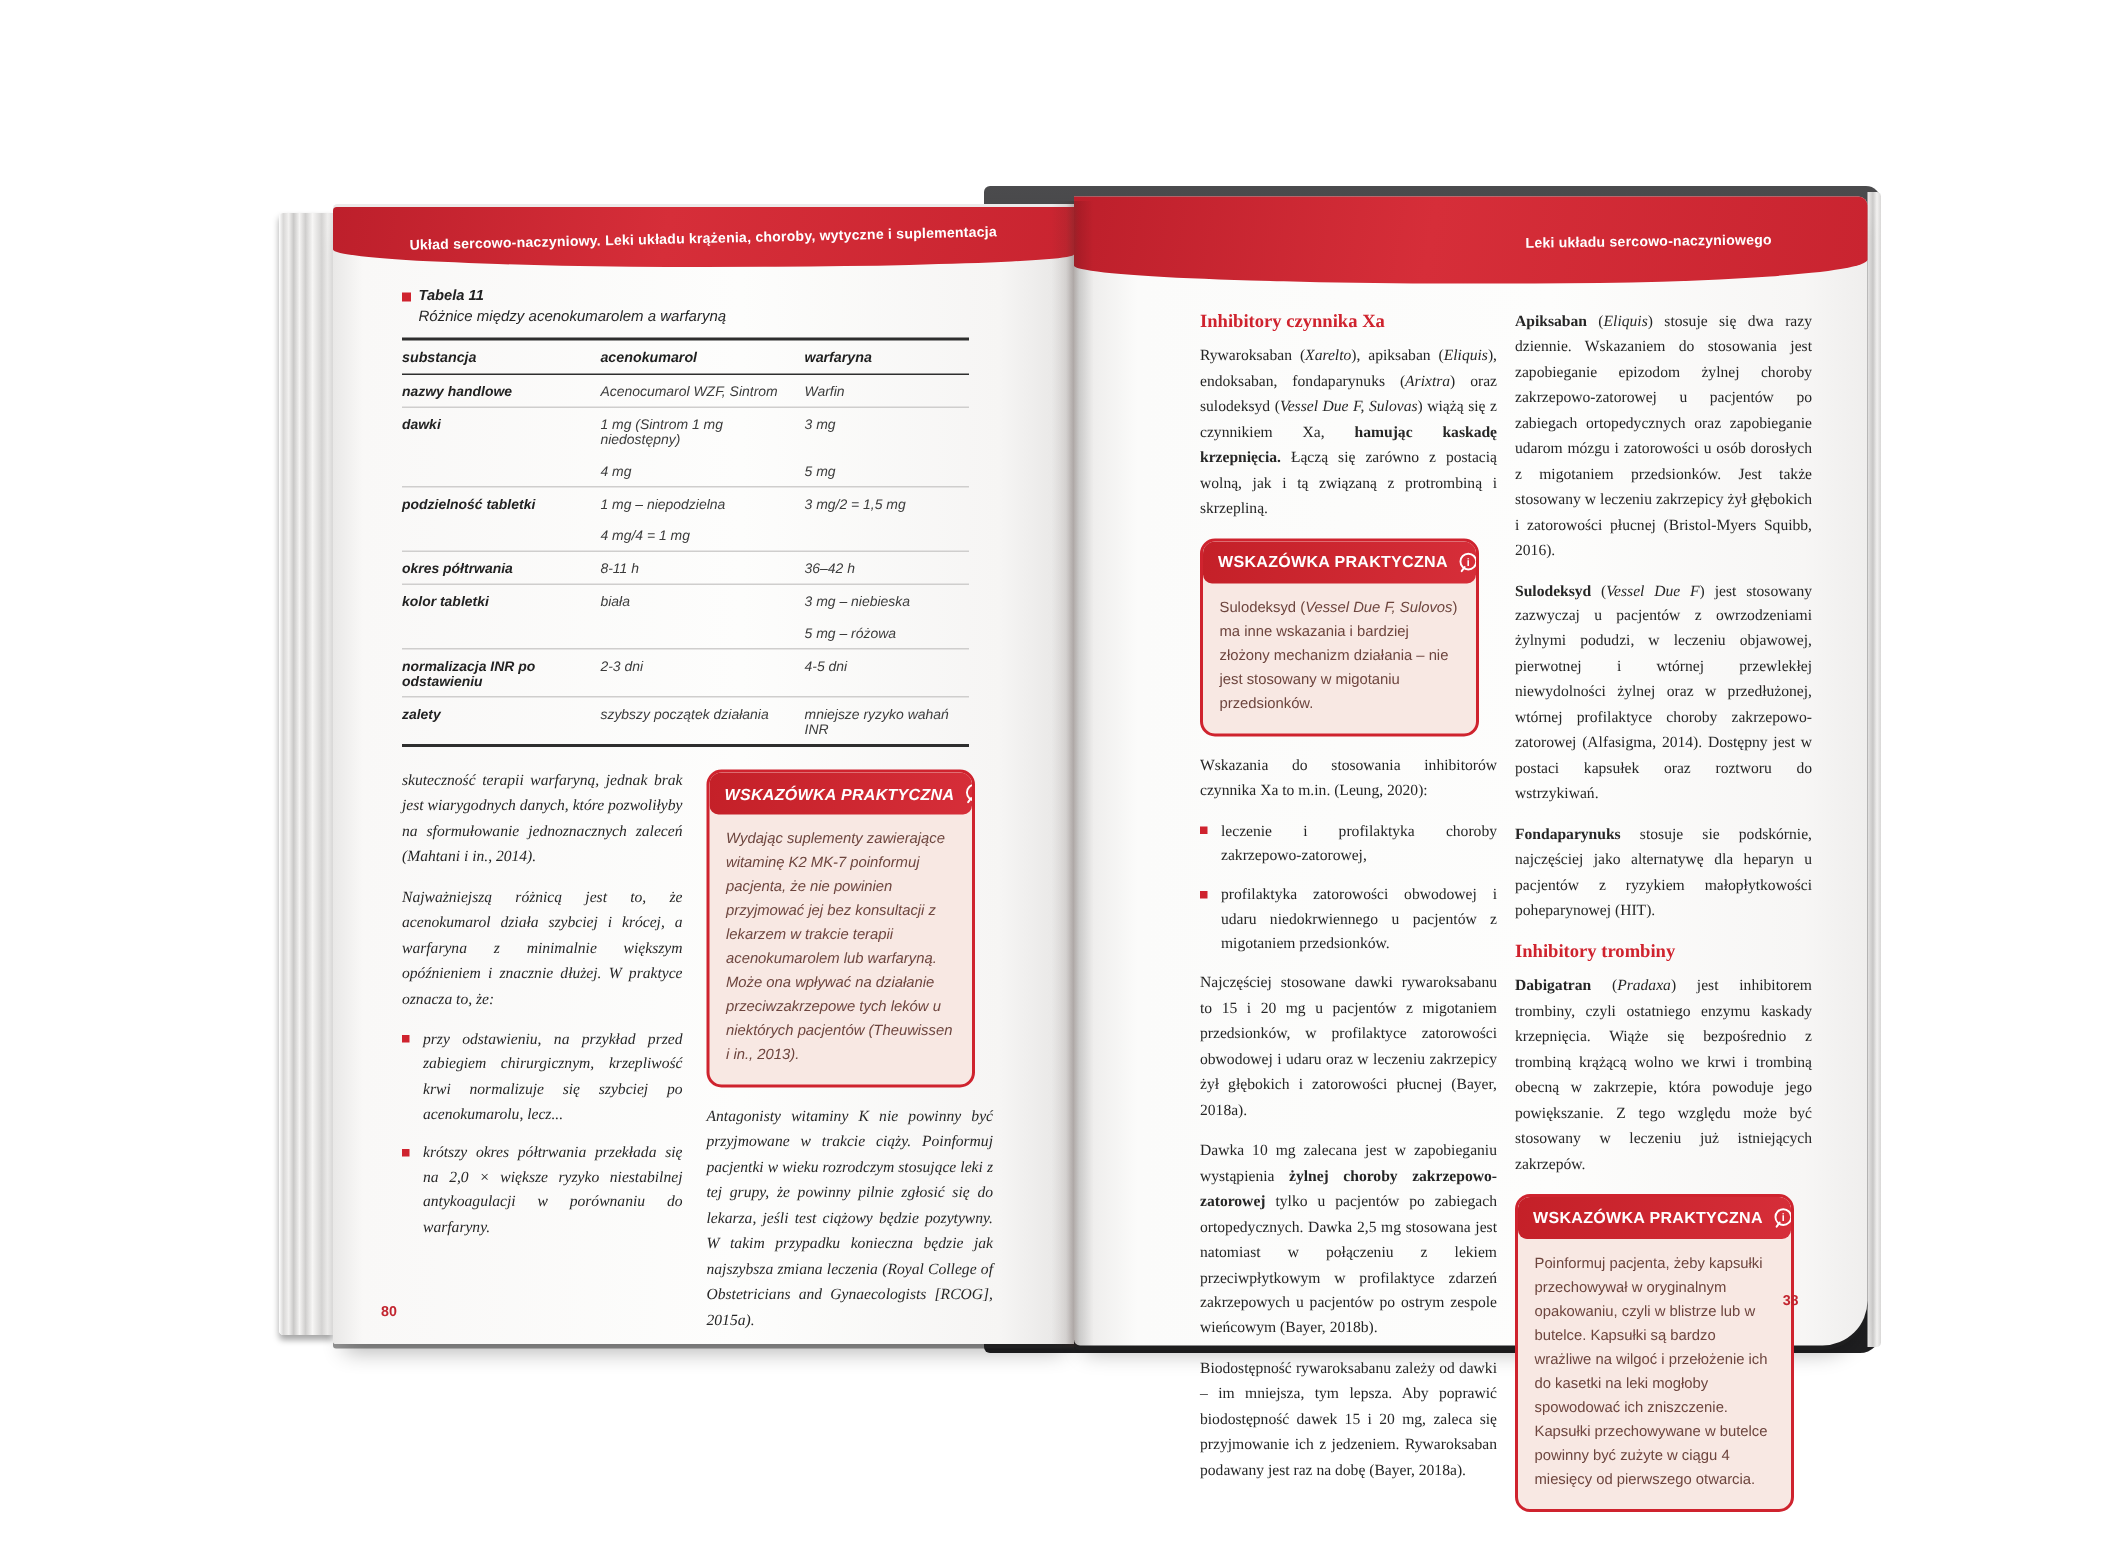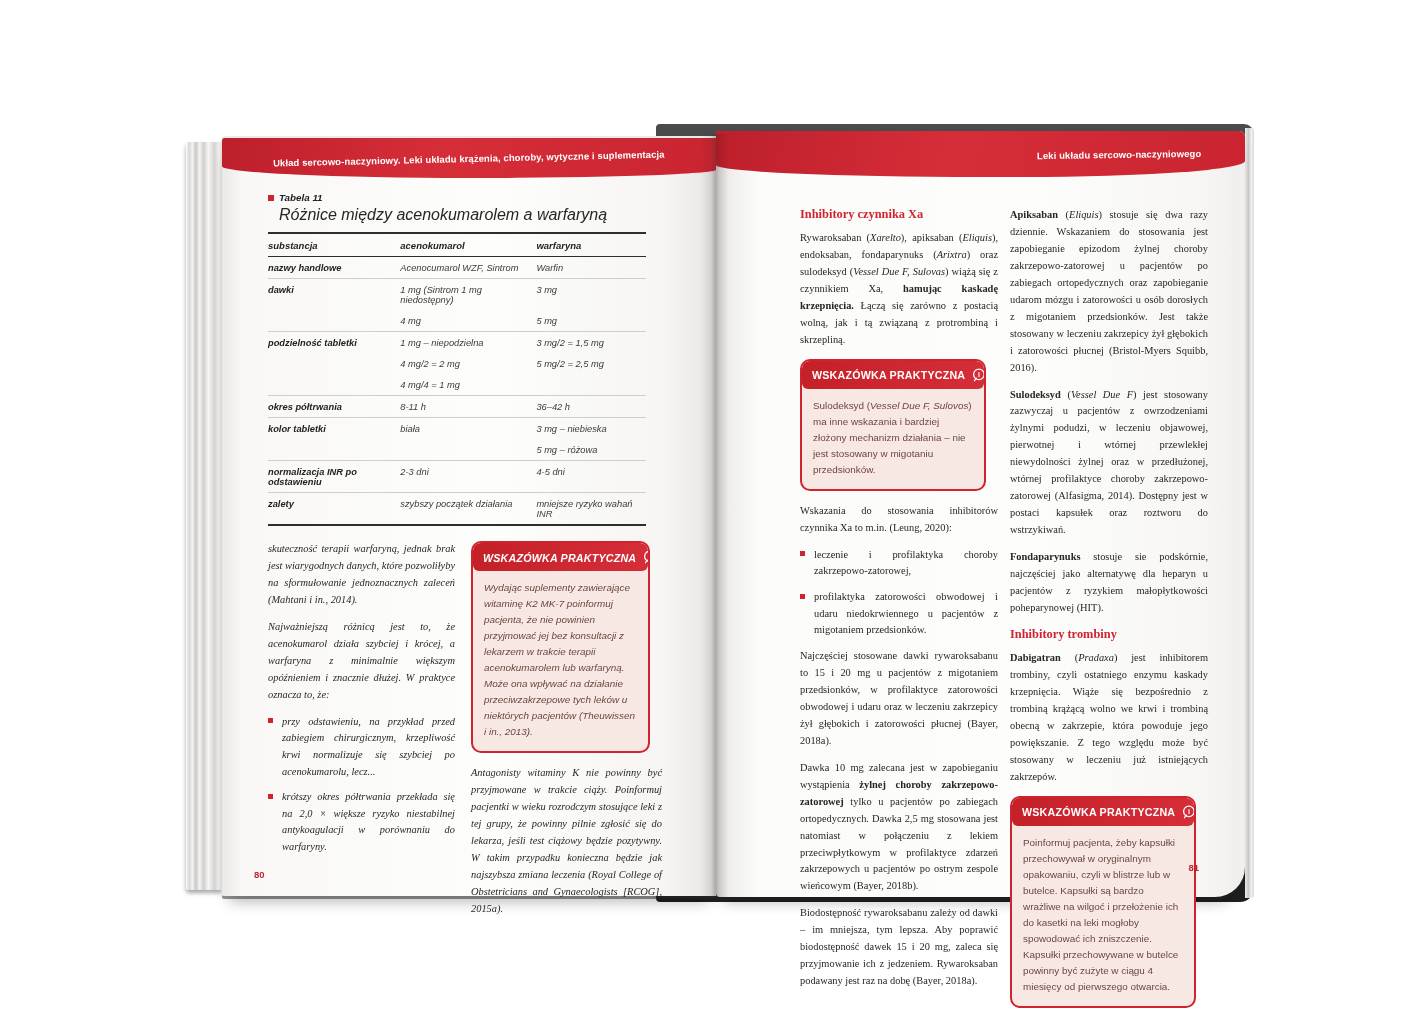--- a/index.html
+++ b/index.html
@@ -44,32 +44,32 @@
   .band {
     position:absolute; top:0; left:0; right:0; color:#fff; z-index:2;
     background:linear-gradient(100deg,#bd1f2b 0%,#d62e39 45%,#c92430 100%);
     display:flex; align-items:center;
   }
   .band-left {
     height:40px; border-radius:3px 0 0 0; justify-content:center;
     border-bottom-left-radius:60% 14px; border-bottom-right-radius:60% 10px;
   }
   .band-right {
-    height:46px; border-radius:0 6px 0 0; justify-content:flex-end; padding-right:44px;
+    height:58px; border-radius:0 6px 0 0; justify-content:flex-end; padding-right:64px;
     border-bottom-left-radius:50% 12px; border-bottom-right-radius:42% 16px;
   }
   .band span { font-size:9.4px; font-weight:700; letter-spacing:.15px; display:block; }
   .band-left span { transform:rotate(-1.3deg); }
   .band-right span { transform:rotate(-0.8deg); }
 
   .lp-content { position:absolute; left:46px; top:54px; width:394px;font-style:italic; }
   .table-label-row { display:flex; align-items:center; gap:5px; }
   .red-sq { width:6px; height:6px; background:#cf232e; flex:0 0 auto; }
   .table-label { font-weight:700; font-size:9.8px; color:#222; }
-  .table-caption { font-size:16px; color:#262626; margin:3px 0 8px 11px; }
+  .table-caption { font-size:10px; color:#262626; margin:3px 0 8px 11px; }
   table.cmp {
     width:378px; border-collapse:collapse; font-size:9.3px; color:#3b3b3b;
     border-top:2px solid #2e2e2e; border-bottom:2px solid #2e2e2e;
   }
   .cmp th { text-align:left; font-weight:700; color:#1f1f1f; font-size:9.5px; padding:6px 4px 5px 0; border-bottom:1.6px solid #2e2e2e; }
   .cmp td { padding:5.5px 4px 5.5px 0; vertical-align:top; }
   .cmp tr.grp td { border-top:1px solid #cfcecd; }
   .cmp tbody tr:first-child td { border-top:none; }
   .cmp td.rc0 { font-weight:700; color:#222; }
 
@@ -143,25 +143,20 @@
             </tr>
           <tr>
               <td class="rc0"></td>
               <td>4 mg</td>
               <td>5 mg</td>
             </tr>
           <tr class="grp">
               <td class="rc0">podzielność tabletki</td>
               <td>1 mg – niepodzielna</td>
               <td>3 mg/2 = 1,5 mg</td>
-            </tr>
-          <tr>
-              <td class="rc0"></td>
-              <td>4 mg/2 = 2 mg</td>
-              <td>5 mg/2 = 2,5 mg</td>
             </tr>
           <tr>
               <td class="rc0"></td>
               <td>4 mg/4 = 1 mg</td>
               <td></td>
             </tr>
           <tr class="grp">
               <td class="rc0">okres półtrwania</td>
               <td>8-11 h</td>
               <td>36–42 h</td>
@@ -263,17 +258,17 @@
                 <circle cx="10.5" cy="8.5" r="7" fill="none" stroke="#ffffff" stroke-width="1.7"></circle>
                 <path d="M4.6 17 L7.2 13.4" stroke="#ffffff" stroke-width="1.7" fill="none" stroke-linecap="round"></path>
                 <text x="10.5" y="12" text-anchor="middle" font-size="9.5" font-weight="bold" fill="#ffffff">i</text>
               </svg>
             </span>
           </div>
           <div class="tip-body">Poinformuj pacjenta, żeby kapsułki przechowywał w oryginalnym opakowaniu, czyli w blistrze lub w butelce. Kapsułki są bardzo wrażliwe na wilgoć i przełożenie ich do kasetki na leki mogłoby spowodować ich zniszczenie. Kapsułki przechowywane w butelce powinny być zużyte w ciągu 4 miesięcy od pierwszego otwarcia.</div>
         </div>
       </div>
     </div>
-    <div class="pnum pnum-right">81</div>
+    <div class="pnum pnum-right">38</div>
   </div>
 
   <div class="spine"></div>
 </div>
 
 </body></html>

